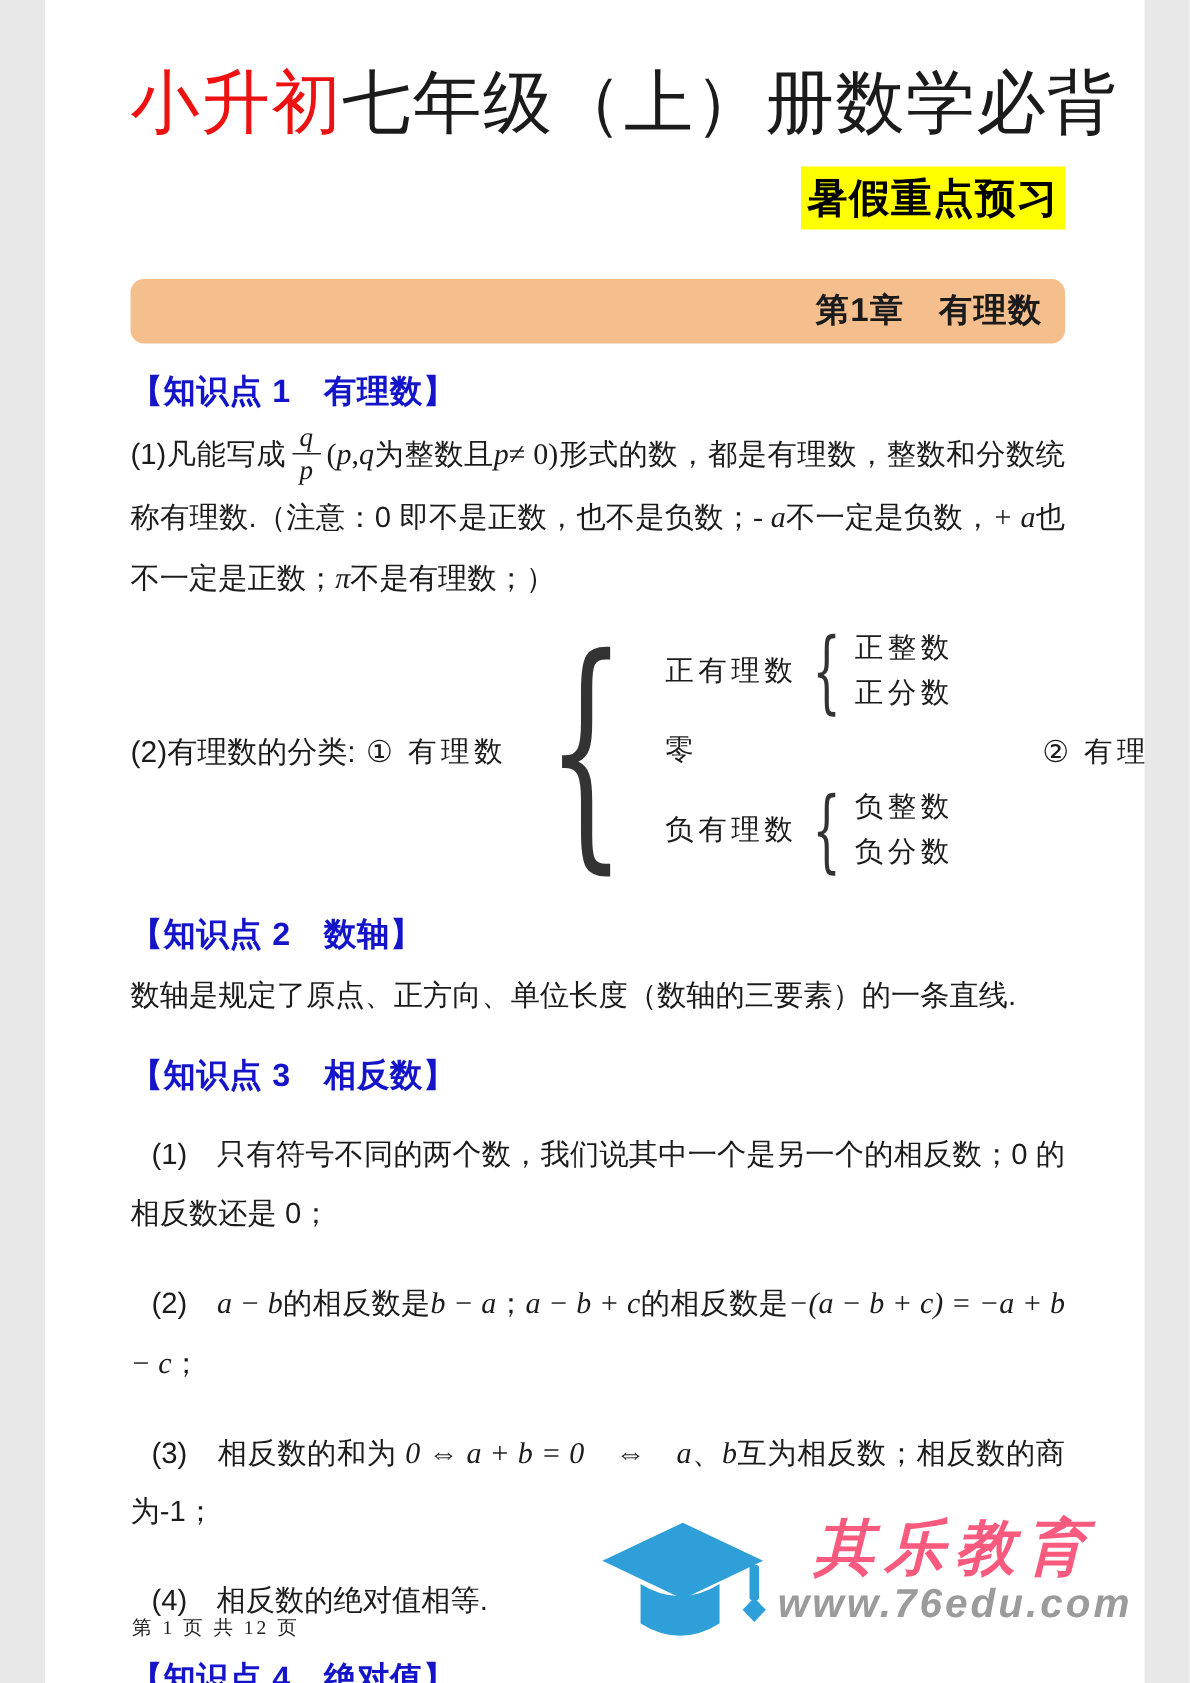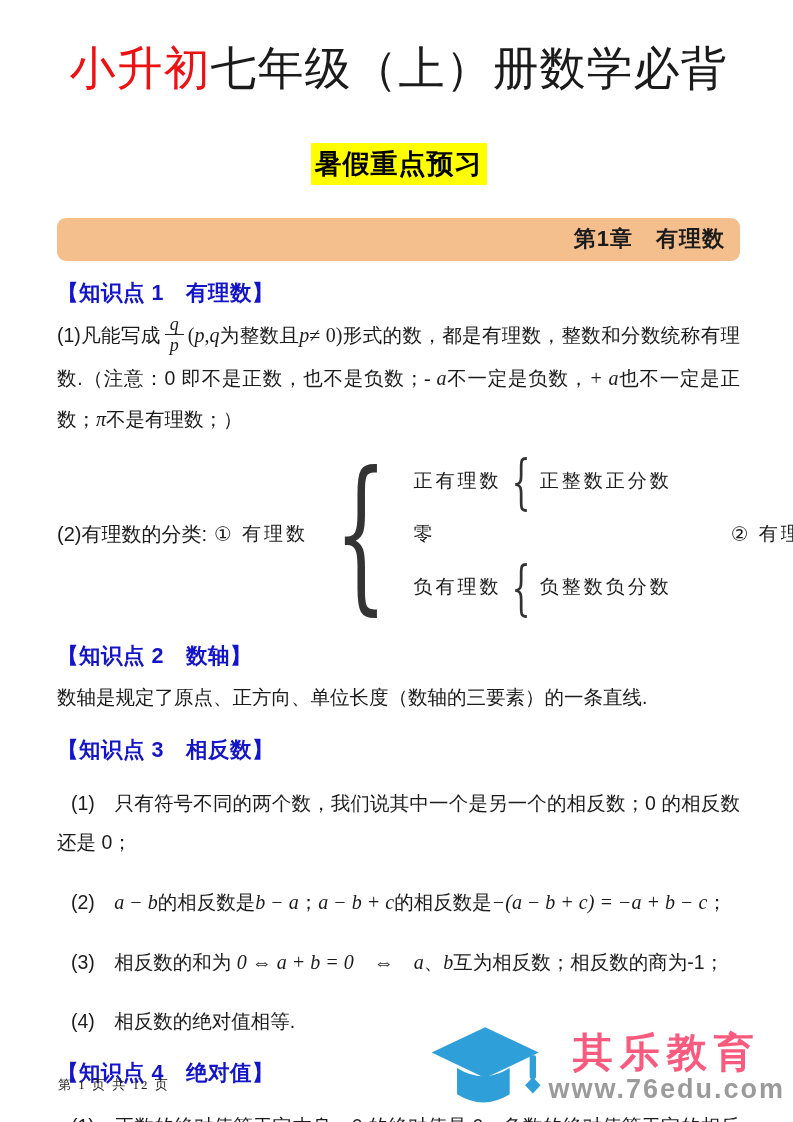--- a/index.html
+++ b/index.html
@@ -1,28 +1,28 @@
 <!DOCTYPE html>
 <html><head>
 <meta charset="utf-8">
 <style>
   html,body{margin:0;padding:0;background:#e8e8e8;}
   .page{
-    width:793px;height:1122px;margin:0 auto;background:#ffffff;
+    width:733px;height:1122px;margin:0 auto;background:#ffffff;
     position:relative;box-sizing:border-box;padding:26px 53px 0 57px;
     font-family:"Liberation Sans",sans-serif;color:#1b1b1b;overflow:hidden;
   }
   
   .doc-title{
     text-align:center;font-family:"Liberation Serif","DejaVu Serif",serif;
     font-size:46px;font-weight:400;letter-spacing:1px;margin:12px 0 0;white-space:nowrap;
   }
   .title-red{color:#ee1111;}
   
-  .subtitle-row{text-align:center;margin-top:43px;}
+  .subtitle-row{text-align:right;margin-top:11px;}
   .subtitle{
     display:inline-block;background:#ffff00;color:#000;
     font-size:27px;font-weight:bold;padding:3px 4px;letter-spacing:1px;
   }
   
   .banner{
     margin-top:33px;background:#f5be8d;border-radius:9px;
     padding:6px 15px 7px;font-size:22px;font-weight:bold;letter-spacing:1px;text-align:right;
   }
   
@@ -48,29 +48,29 @@
   .tree{display:flex;align-items:center;font-family:"Liberation Serif","DejaVu Serif",serif;font-size:19px;}
   .tree .marker{font-family:"DejaVu Sans",sans-serif;font-size:20px;margin:0 10px 0 7px;}
   .tree .root{letter-spacing:3px;white-space:nowrap;}
   .brace{
     display:block;font-family:"DejaVu Serif",serif;line-height:1;
     transform:scaleX(.5);transform-origin:center;font-weight:400;color:#333;
   }
   .branches{display:flex;flex-direction:column;row-gap:8px;}
   .branch{display:flex;align-items:center;}
   .branch-label{letter-spacing:3px;white-space:nowrap;line-height:30px;}
-  .leaves{display:flex;flex-direction:row;}
+  .leaves{display:flex;flex-direction:column;}
   .leaf{line-height:30px;letter-spacing:3px;white-space:nowrap;}
   .tree-2{margin-left:52px;}
   
   .footer-page{
     position:absolute;left:58px;bottom:28px;
     font-family:"Liberation Serif","DejaVu Serif",serif;font-size:13px;letter-spacing:2px;color:#222;text-align:right;
   }
-  .logo{position:absolute;right:8px;bottom:8px;display:flex;align-items:center;}
+  .logo{position:absolute;right:8px;bottom:20px;display:flex;font-style:italic;}
   .logo-cap{width:118px;height:92px;flex:0 0 auto;margin-right:2px;}
   .logo-text{display:flex;flex-direction:column;align-items:center;}
   .logo-name{
     color:#fa5a7e;font-size:40px;font-weight:bold;letter-spacing:7px;
     line-height:1.1;white-space:nowrap;
   }
   .logo-url{color:#9b9b9b;font-size:27px;font-weight:bold;letter-spacing:2px;line-height:1.15;}
 </style>
 </head>
 <body>

